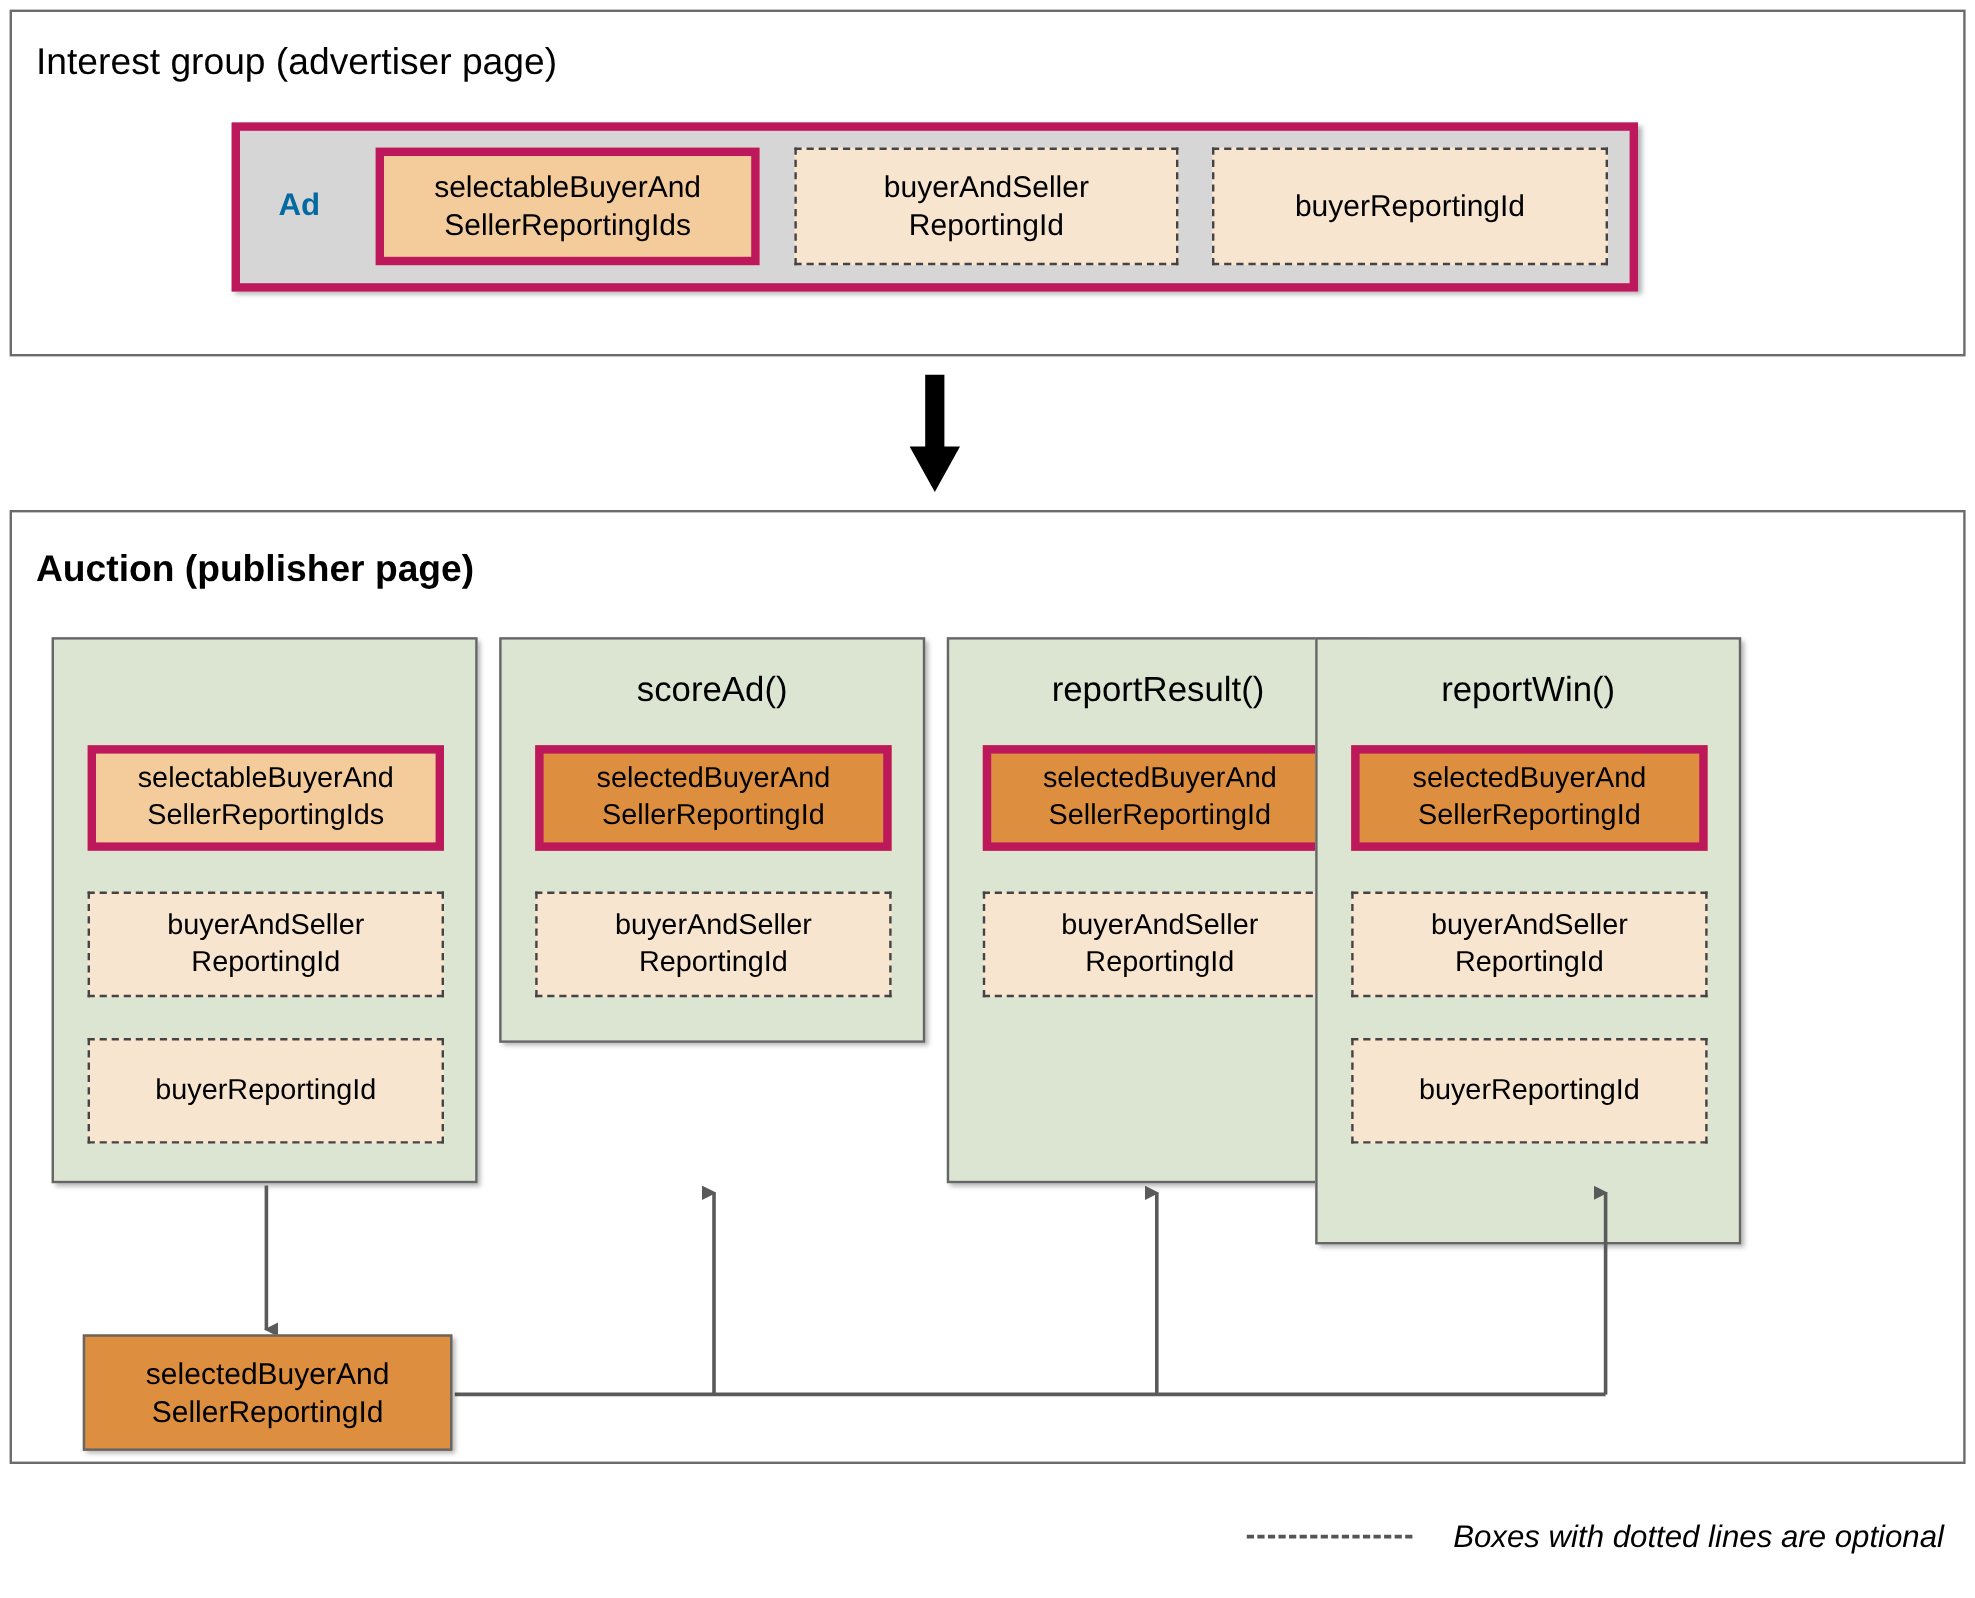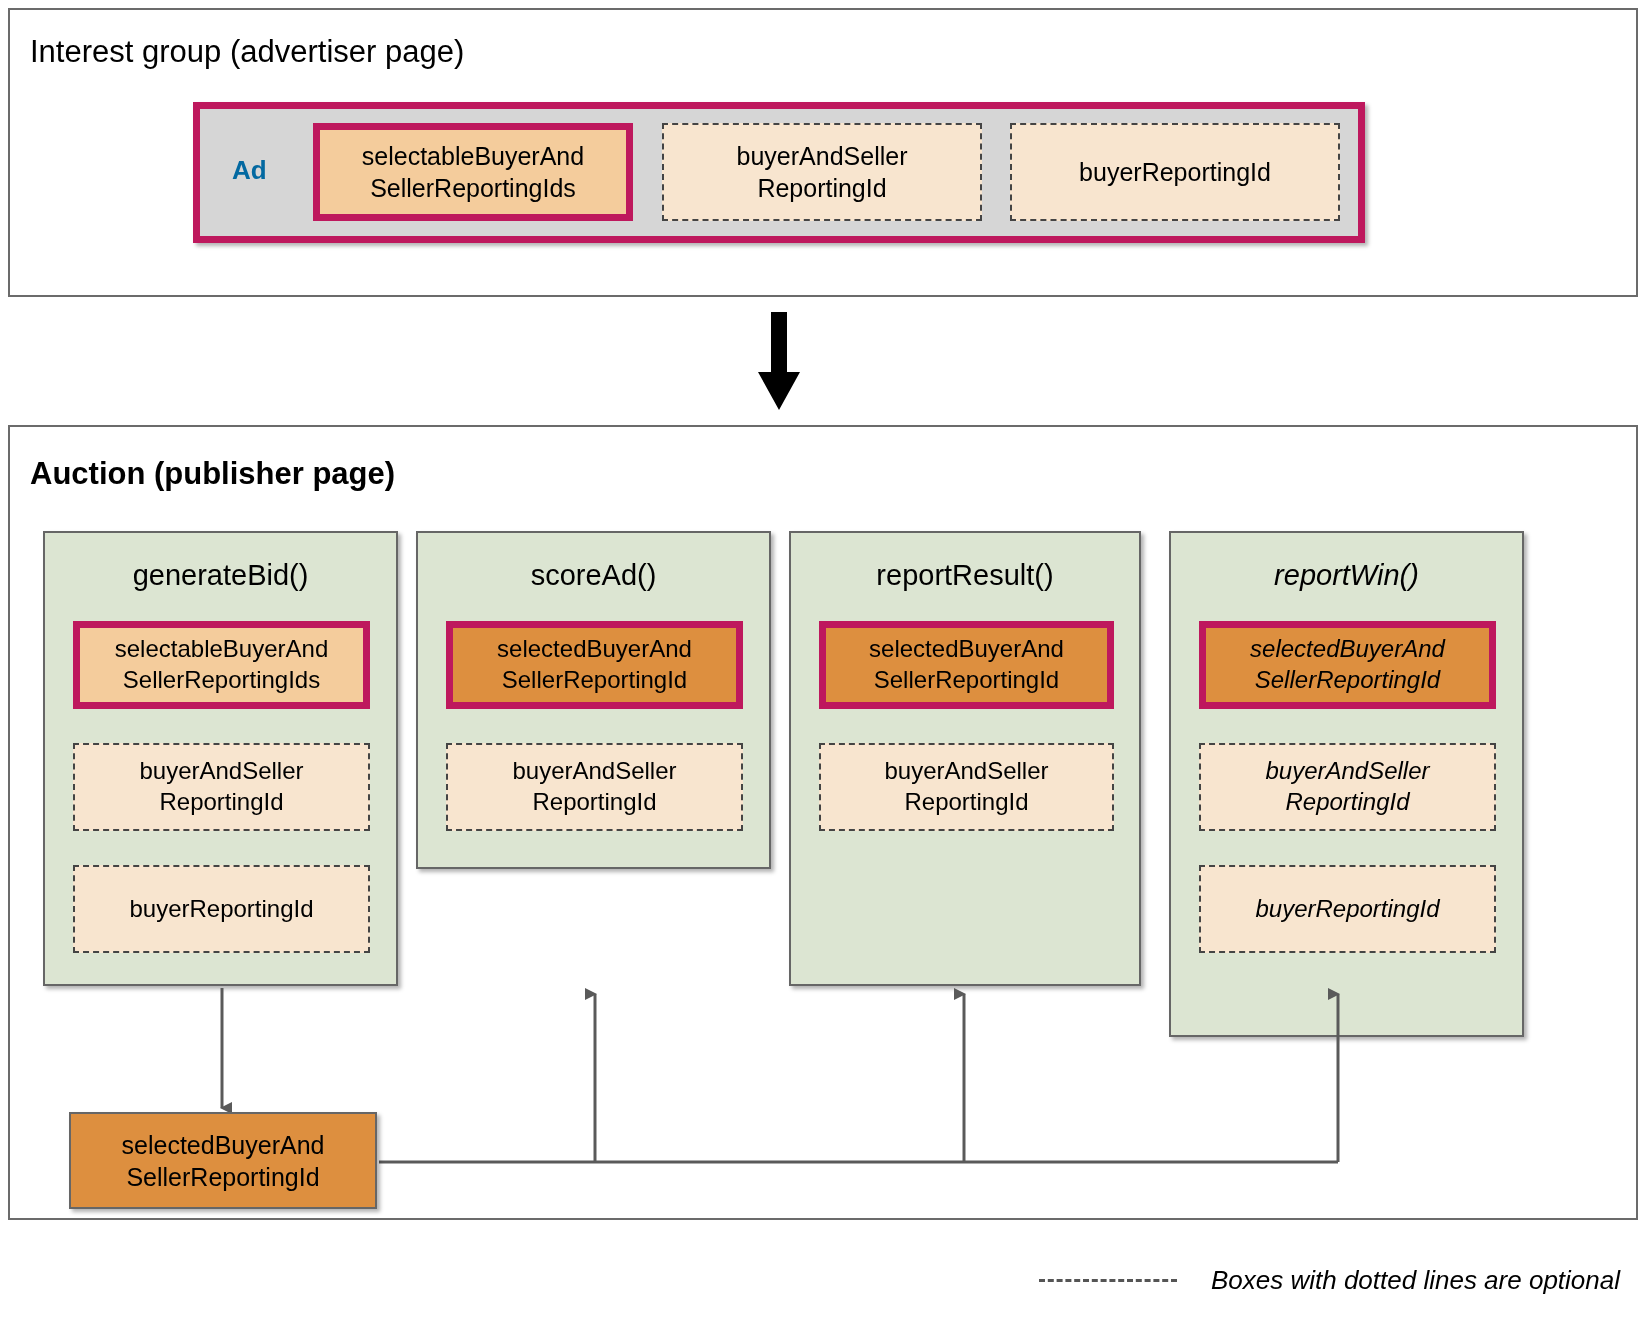--- a/index.html
+++ b/index.html
@@ -87,21 +87,21 @@
   .func-col {
     position: absolute;
     box-sizing: border-box;
     background: #dce5d2;
     border: 2px solid #666666;
     box-shadow: 3px 3px 4px rgba(0,0,0,0.30);
   }
   #col-generatebid { left: 43px;   top: 531px; width: 355px; height: 455px; }
   #col-scoread     { left: 416px;  top: 531px; width: 355px; height: 338px; }
   #col-reportresult{ left: 789px;  top: 531px; width: 352px; height: 455px; }
-  #col-reportwin   { left: 1169px; top: 531px; width: 355px; height: 506px; font-style: italic; }
+  #col-reportwin   { left: 1096px; top: 531px; width: 355px; height: 506px; }
 
   .func-title {
     position: absolute;
     width: 100%;
     left: 0;
     top: 26px;
     text-align: center;
     font-size: 29px;
     color: #000;
   }
@@ -211,21 +211,20 @@
 
   <svg id="big-arrow" viewBox="0 0 42 98">
     <polygon points="13,0 29,0 29,60 42,60 21,98 0,60 13,60" fill="#000000"></polygon>
   </svg>
 
   <div class="section" id="section-auction">
   </div>
   <div class="section-title" id="auc-title" style="top:458px;font-weight:bold;">Auction (publisher page)</div>
 
   <div class="func-col" id="col-generatebid">
-    <div class="func-title">generateBid()</div>
     <div class="slot slot-1 orange-mid solid-border">
       <div>
         <div>selectableBuyerAnd</div>
         <div>SellerReportingIds</div>
       </div>
     </div>
     <div class="slot slot-2 orange-pale dashed-border">
       <div>
         <div>buyerAndSeller</div>
         <div>ReportingId</div>

